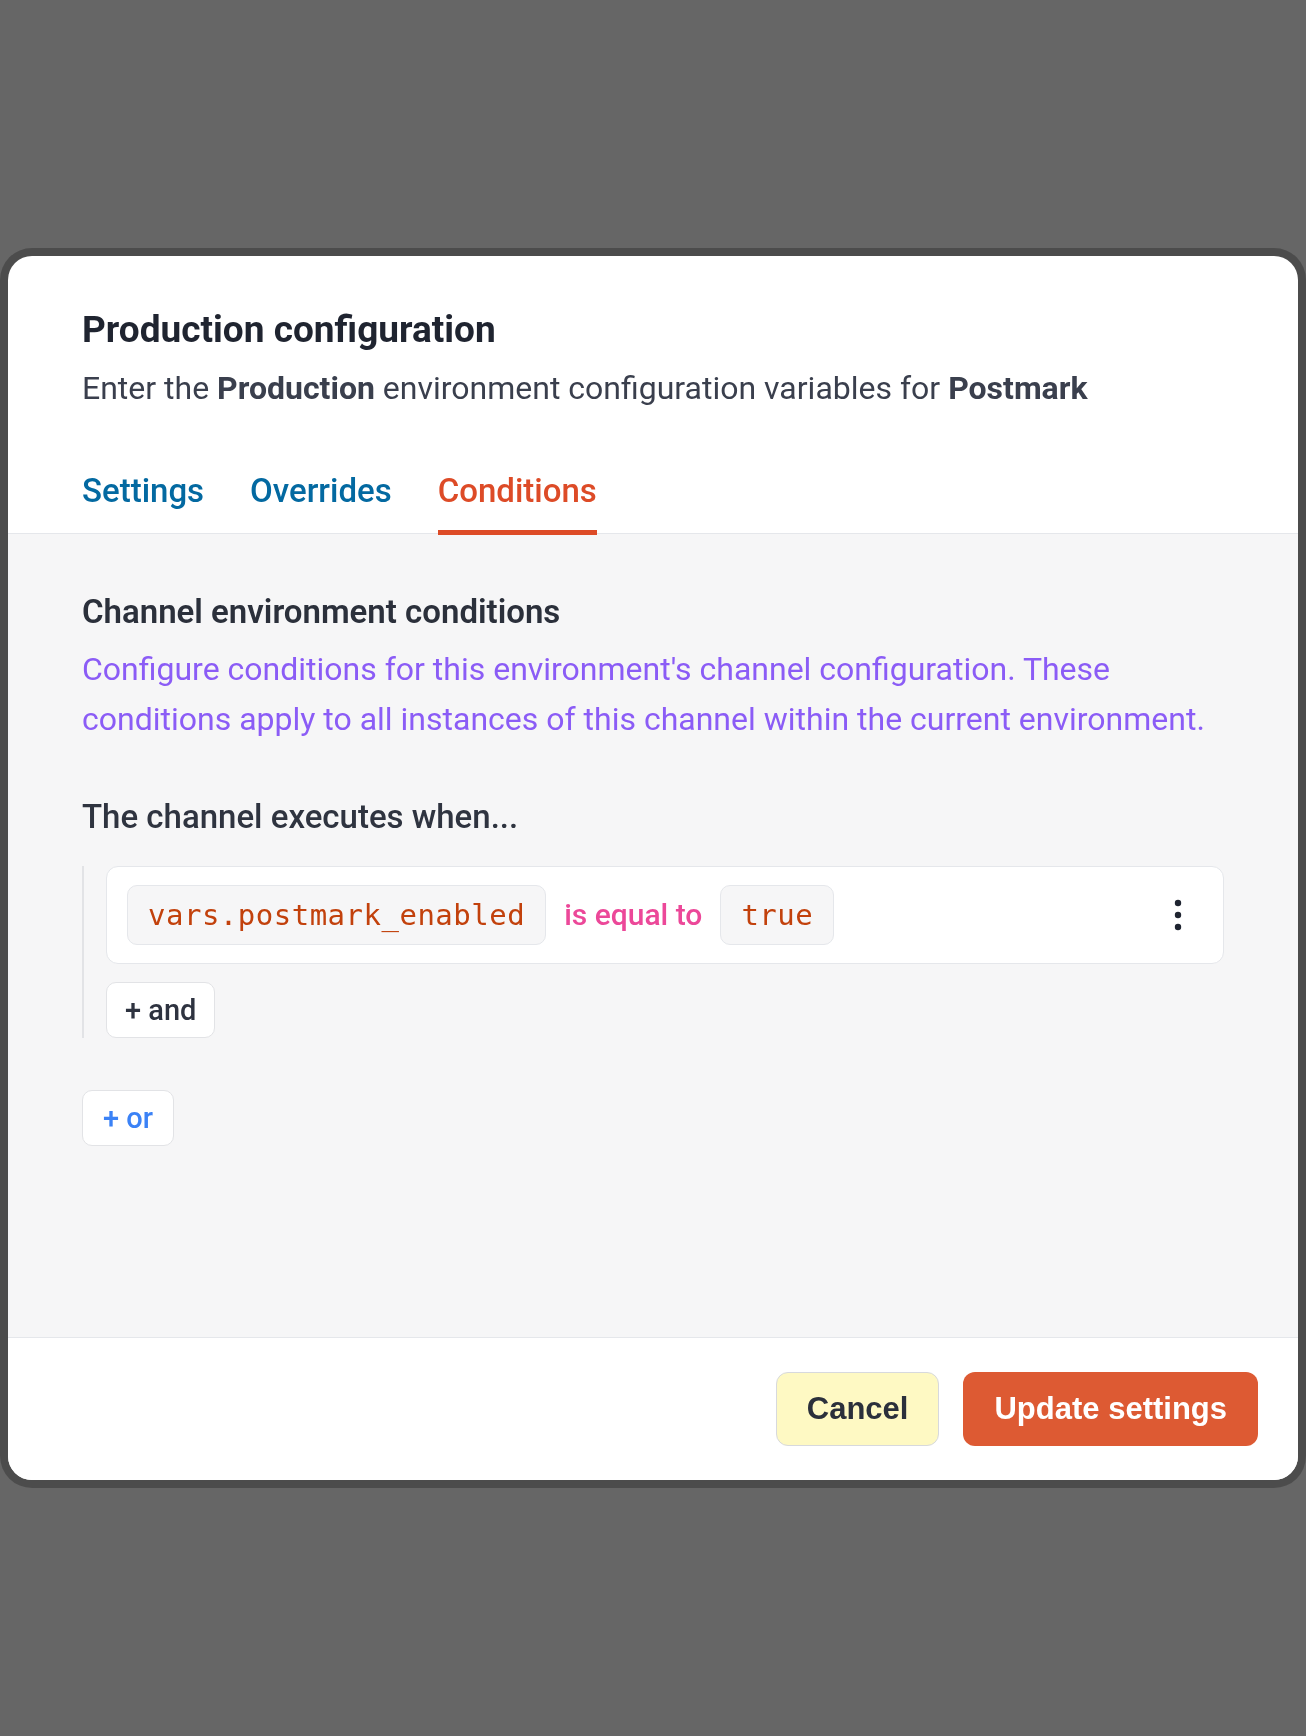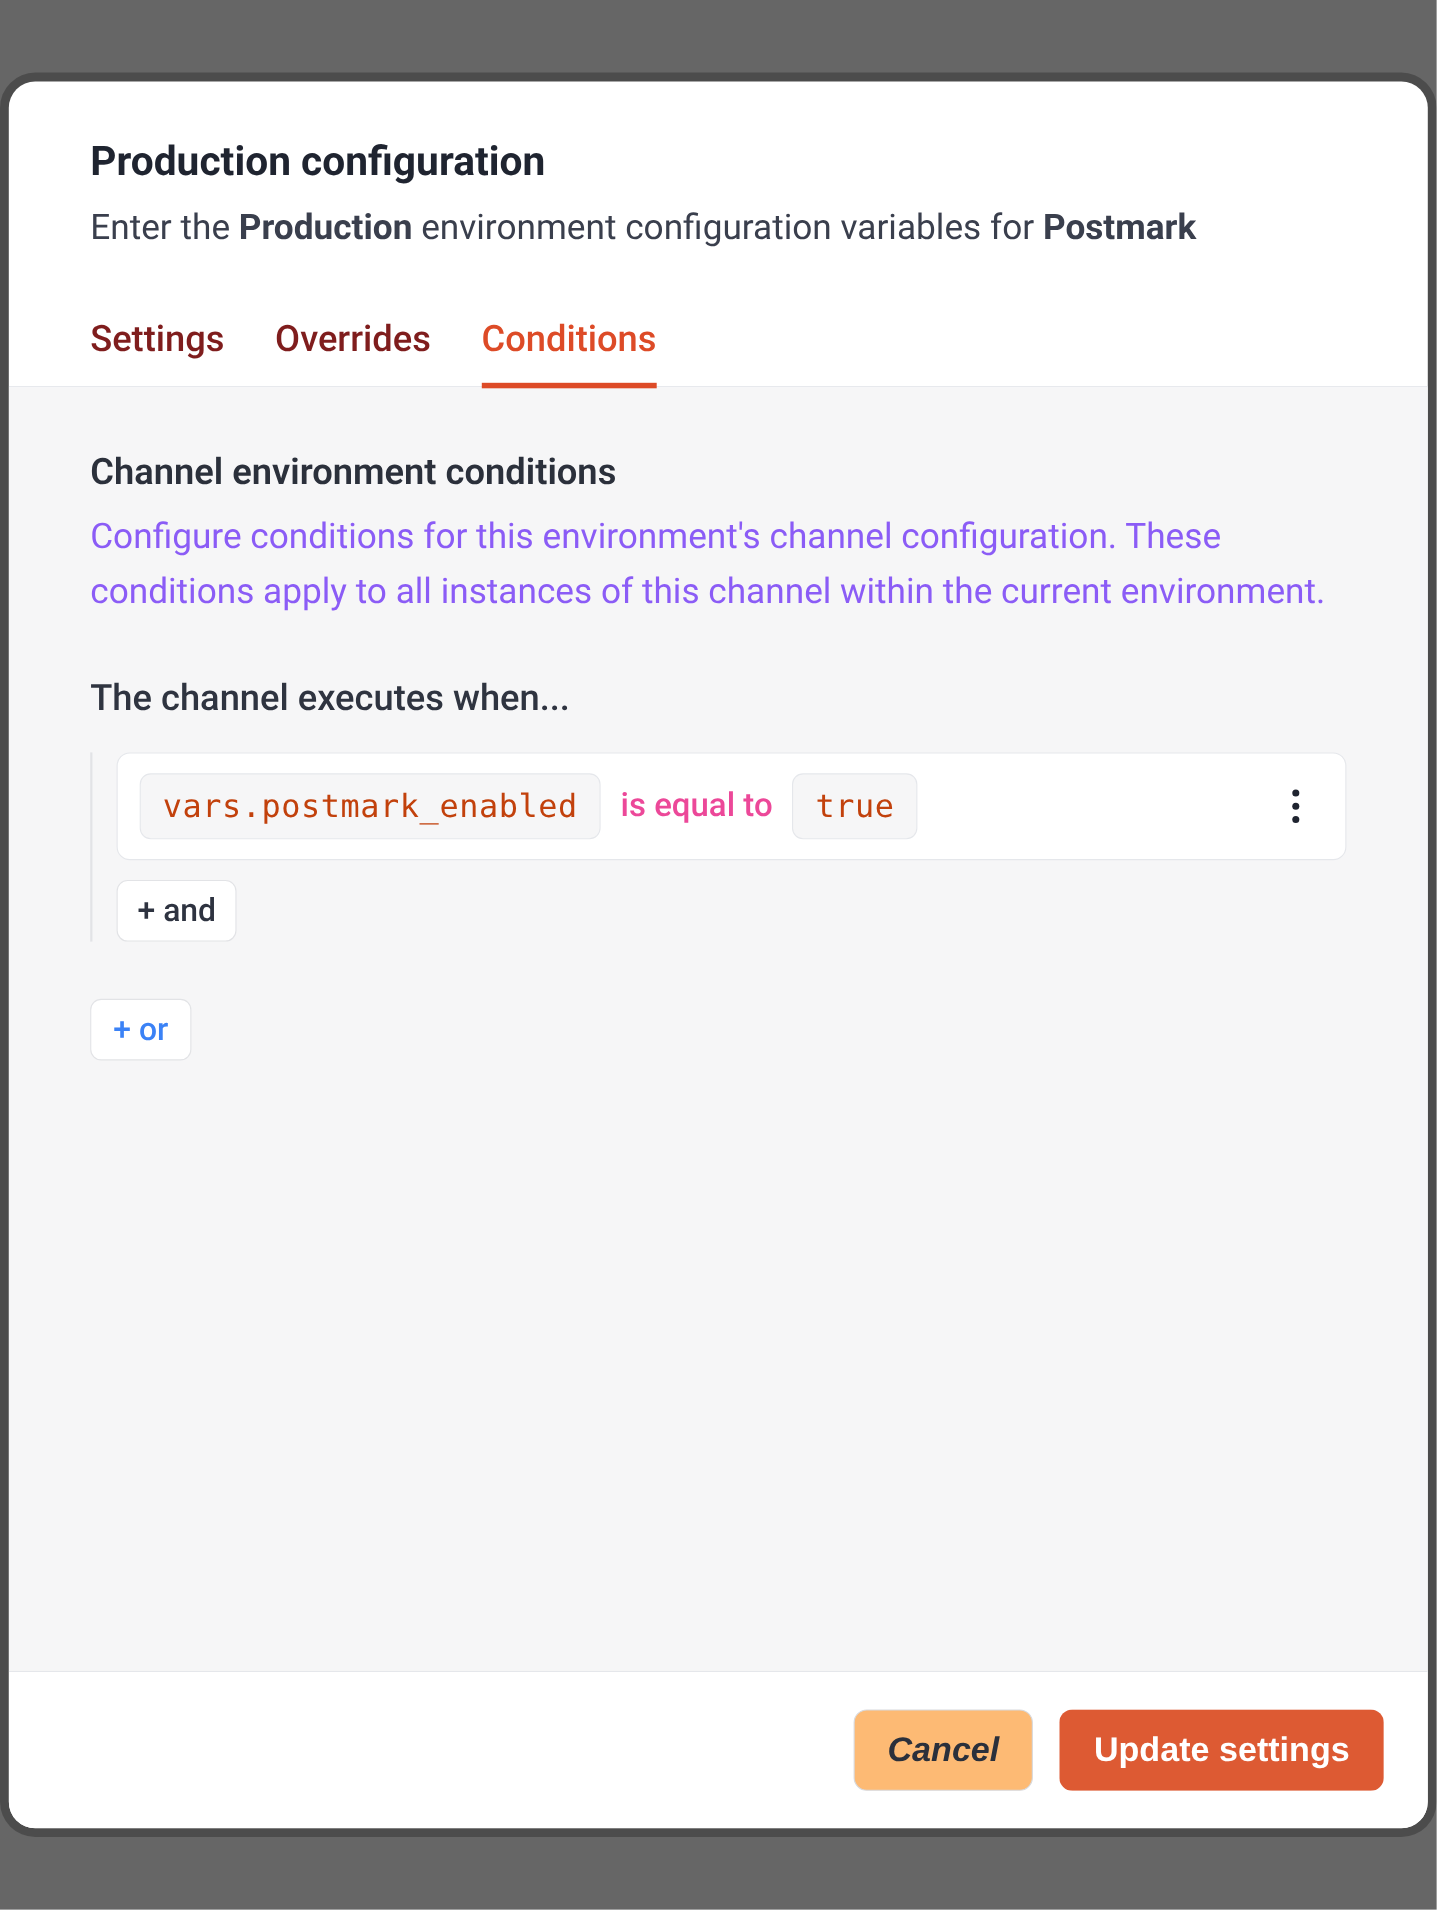--- a/index.html
+++ b/index.html
@@ -11,21 +11,21 @@
       font-family: -apple-system, BlinkMacSystemFont, "Segoe UI", Roboto, Helvetica, Arial, sans-serif;
       background: #666;
       width: 1306px;
       height: 1736px;
       display: flex;
       align-items: center;
       justify-content: center;
     }
     .modal {
       width: 1290px;
-      height: 1588px;
+      height: 1224px;
       background: #ffffff;
       border-radius: 24px;
       display: flex;
       flex-direction: column;
       overflow: hidden;
       box-shadow: 0 0 0 8px rgba(0,0,0,0.25);
     }
     .header {
       padding: 52px 74px 0 74px;
     }
@@ -45,21 +45,21 @@
     }
     .tabs {
       display: flex;
       gap: 46px;
       padding: 0 74px;
       margin-top: 58px;
       border-bottom: 1.5px solid #e5e7eb;
     }
     .tab {
       font-size: 33px;
-      color: #7f1d1d;
+      color: #0369a1;
       font-weight: 500;
       padding-bottom: 20px;
       cursor: pointer;
       border-bottom: 5px solid transparent;
       position: relative;
       top: 2px;
     }
     .tab.active {
       color: #dd4b27;
       border-bottom-color: #dd4b27;
@@ -165,24 +165,23 @@
     }
     .btn {
       font-size: 31px;
       font-weight: 600;
       border-radius: 12px;
       padding: 18px 30px;
       cursor: pointer;
       border: 1.5px solid transparent;
     }
     .btn-cancel {
-      background: #fdba74;
+      background: #fef9c3;
       border-color: #d7d9dd;
       color: #2b303b;
-      font-style: italic;
     }
     .btn-primary {
       background: #dd5a33;
       color: #ffffff;
     }
   </style>
 </head>
 <body>
 
 <div class="modal">

